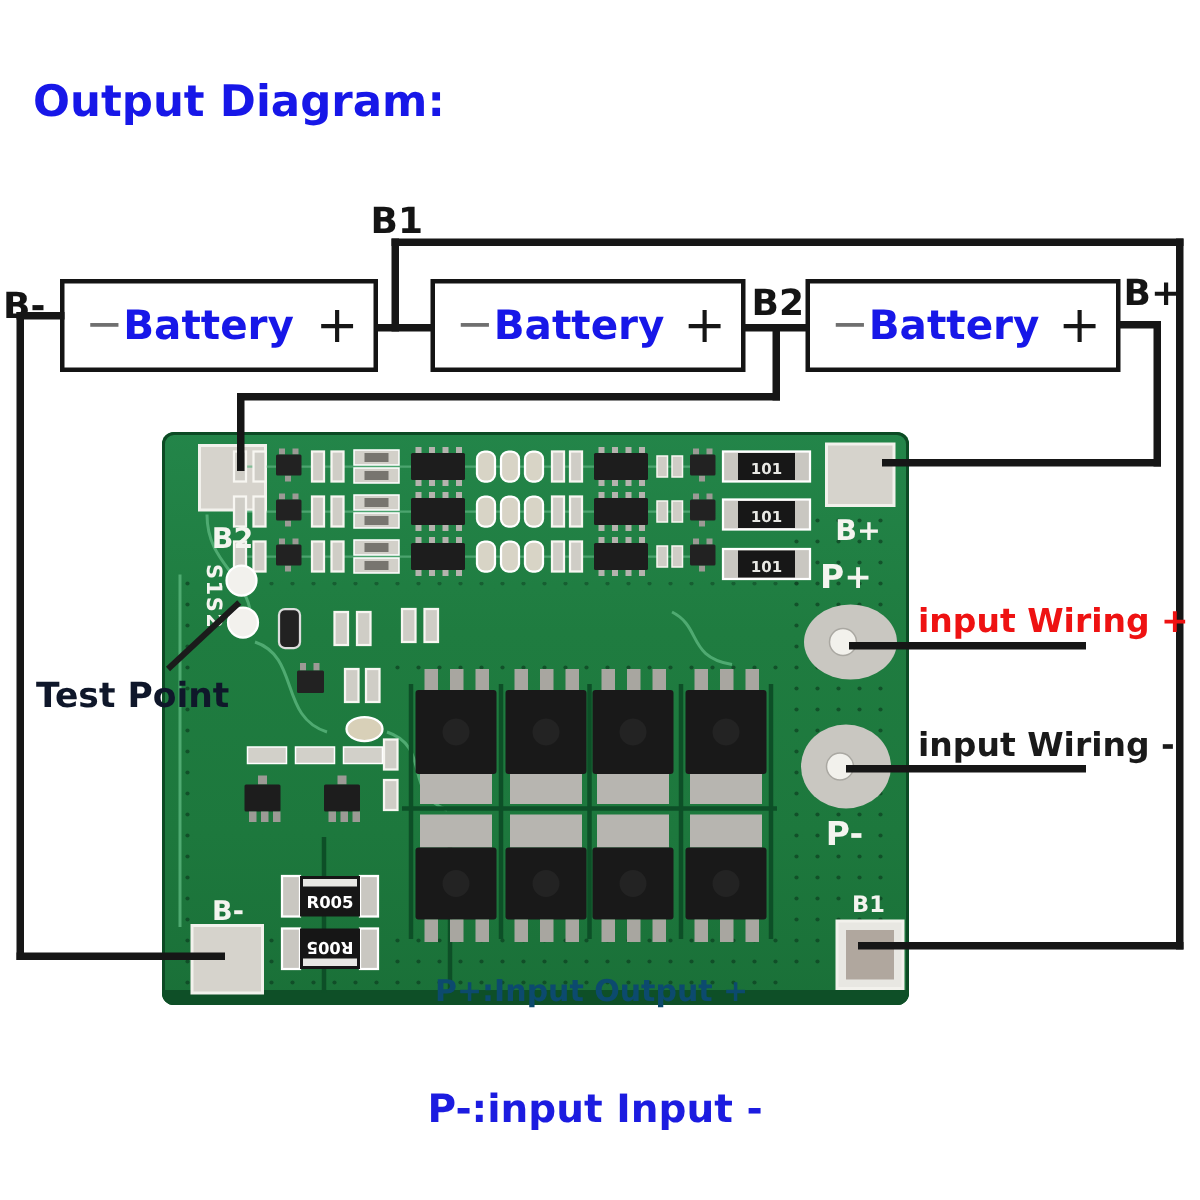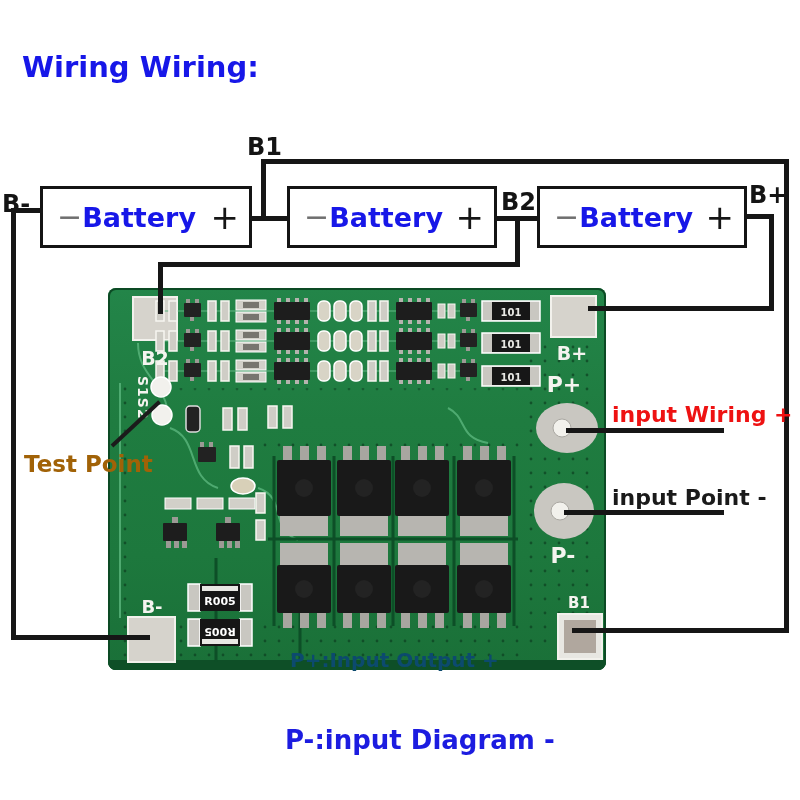--- a/index.html
+++ b/index.html
@@ -22,35 +22,35 @@
   .tl-b2{left:501px;top:188px;}
   .tl-bplus{left:749px;top:181px;}
   
   .wire{position:absolute;background:#161616;z-index:5;}
   
   .pcb{position:absolute;left:108px;top:288px;width:498px;height:382px;z-index:2;
        border-radius:8px;overflow:hidden;
        background:linear-gradient(180deg,#238549 0%,#1f7c40 35%,#1d783d 70%,#1a7038 100%);}
   
   .ann{position:absolute;font-weight:bold;z-index:6;white-space:nowrap;}
-  .ann-testpoint{left:24px;top:451px;font-size:23px;color:#a16207;}
+  .ann-testpoint{left:24px;top:451px;font-size:23px;color:#0f172a;}
   .ann-outplus{left:612px;top:402px;font-size:22px;color:#ee1212;}
   .ann-outminus{left:612px;top:485px;font-size:22px;color:#1a1a1a;}
   .legend{position:absolute;font-weight:bold;z-index:6;white-space:nowrap;}
   .legend-p{left:290px;top:648px;font-size:20px;color:#0c4a6e;}
   .legend-m{left:285px;top:725px;font-size:26px;color:#1c1ce0;}
   .pointer-line{position:absolute;height:4px;background:#1b1b1b;z-index:6;
                 transform-origin:left center;}
 </style>
 </head>
 <body>
 
 <div class="canvas">
 
-  <div class="title">Wiring Wiring:</div>
+  <div class="title">Output Diagram:</div>
 
   <div class="tlabel tl-bminus">B-</div>
   <div class="tlabel tl-b1">B1</div>
   <div class="tlabel tl-b2">B2</div>
   <div class="tlabel tl-bplus">B+</div>
 
   <div class="battery bat1">
     <span class="minus">−</span>
     <span class="label">Battery</span>
     <span class="plus">+</span>
@@ -287,18 +287,18 @@
         <text x="456" y="104" text-anchor="middle" font-size="22">P+</text>
         <text x="455" y="275" text-anchor="middle" font-size="22">P-</text>
         <text x="471" y="320" text-anchor="middle" font-size="15">B1</text>
         <text x="44" y="325" text-anchor="middle" font-size="18">B-</text>
       </g>
     </svg>
   </div>
 
   <div class="ann ann-testpoint">Test Point</div>
   <div class="ann ann-outplus">input Wiring +</div>
-  <div class="ann ann-outminus">input Point -</div>
+  <div class="ann ann-outminus">input Wiring -</div>
 
   <div class="legend legend-p">P+:Input Output +</div>
-  <div class="legend legend-m">P-:input Diagram -</div>
+  <div class="legend legend-m">P-:input Input -</div>
 
 </div>
 
 </body></html>

